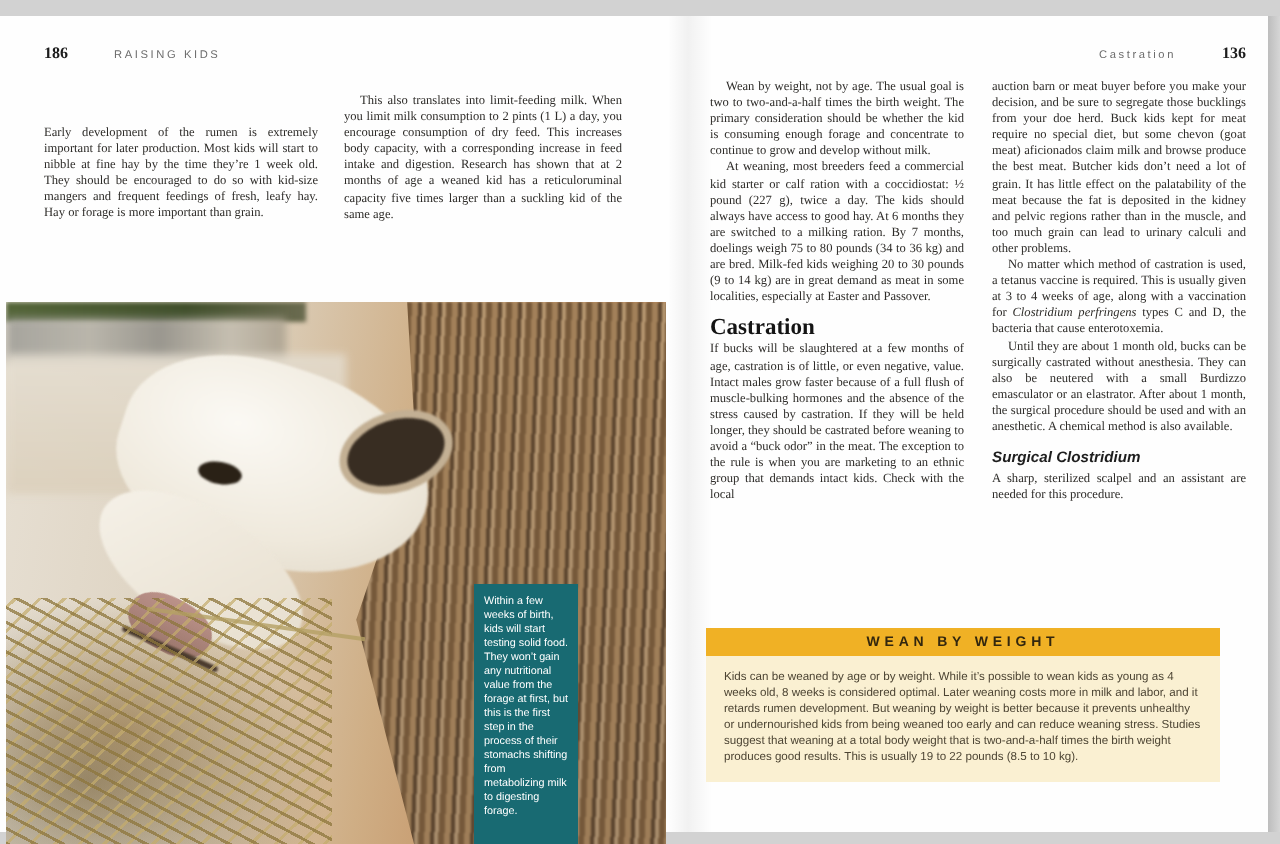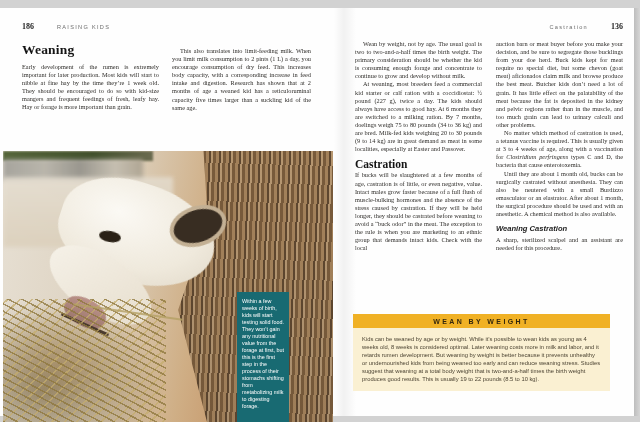--- a/index.html
+++ b/index.html
@@ -111,23 +111,20 @@
 <body>
 
 <div class="page">
   <div class="gutter"></div>
 
   <div class="runhead runhead-left">
     <span class="folio">186</span>
     <span class="sect">RAISING KIDS</span>
   </div>
 
-  <div class="l-head">
-    <h1 class="serif">Weaning</h1>
-  </div>
 
   <div class="col l-col1">
     <p>Early development of the rumen is extremely important for later production. Most kids will start to nibble at fine hay by the time they’re 1 week old. They should be encouraged to do so with kid-size mangers and frequent feedings of fresh, leafy hay. Hay or forage is more important than grain.</p>
   </div>
 
   <div class="col l-col2">
     <p class="indent">This also translates into limit-feeding milk. When you limit milk consumption to 2 pints (1 L) a day, you encourage consumption of dry feed. This increases body capacity, with a corresponding increase in feed intake and digestion. Research has shown that at 2 months of age a weaned kid has a reticuloruminal capacity five times larger than a suckling kid of the same age.</p>
   </div>
 
   <div class="photo">
@@ -158,21 +155,21 @@
     <p class="indent">Wean by weight, not by age. The usual goal is two to two-and-a-half times the birth weight. The primary consideration should be whether the kid is consuming enough forage and concentrate to continue to grow and develop without milk.</p>
     <p class="indent">At weaning, most breeders feed a commercial kid starter or calf ration with a coccidiostat: ½ pound (227 g), twice a day. The kids should always have access to good hay. At 6 months they are switched to a milking ration. By 7 months, doelings weigh 75 to 80 pounds (34 to 36 kg) and are bred. Milk-fed kids weighing 20 to 30 pounds (9 to 14 kg) are in great demand as meat in some localities, especially at Easter and Passover.</p>
     <h2 class="serif">Castration</h2>
     <p>If bucks will be slaughtered at a few months of age, castration is of little, or even negative, value. Intact males grow faster because of a full flush of muscle-bulking hormones and the absence of the stress caused by castration. If they will be held longer, they should be castrated before weaning to avoid a “buck odor” in the meat. The exception to the rule is when you are marketing to an ethnic group that demands intact kids. Check with the local</p>
   </div>
 
   <div class="col r-col2">
     <p>auction barn or meat buyer before you make your decision, and be sure to segregate those bucklings from your doe herd. Buck kids kept for meat require no special diet, but some chevon (goat meat) aficionados claim milk and browse produce the best meat. Butcher kids don’t need a lot of grain. It has little effect on the palatability of the meat because the fat is deposited in the kidney and pelvic regions rather than in the muscle, and too much grain can lead to urinary calculi and other problems.</p>
     <p class="indent"><span>No matter which method of castration is used, a tetanus vaccine is required. This is usually given at 3 to 4 weeks of age, along with a vaccination for </span><span class="ital">Clostridium perfringens</span><span> types C and D, the bacteria that cause enterotoxemia.</span></p>
     <p class="indent">Until they are about 1 month old, bucks can be surgically castrated without anesthesia. They can also be neutered with a small Burdizzo emasculator or an elastrator. After about 1 month, the surgical procedure should be used and with an anesthetic. A chemical method is also available.</p>
-    <h3 class="sans">Weaning Castration</h3>
+    <h3 class="sans">Surgical Clostridium</h3>
     <p>A sharp, sterilized scalpel and an assistant are needed for this procedure.</p>
   </div>
 
   <div class="callout">
     <div class="bar">WEAN BY WEIGHT</div>
     <div class="bodybox">Kids can be weaned by age or by weight. While it’s possible to wean kids as young as 4 weeks old, 8 weeks is considered optimal. Later weaning costs more in milk and labor, and it retards rumen development. But weaning by weight is better because it prevents unhealthy or undernourished kids from being weaned too early and can reduce weaning stress. Studies suggest that weaning at a total body weight that is two-and-a-half times the birth weight produces good results. This is usually 19 to 22 pounds (8.5 to 10 kg).</div>
   </div>
 </div>
 
 <div class="edge-right"></div>

